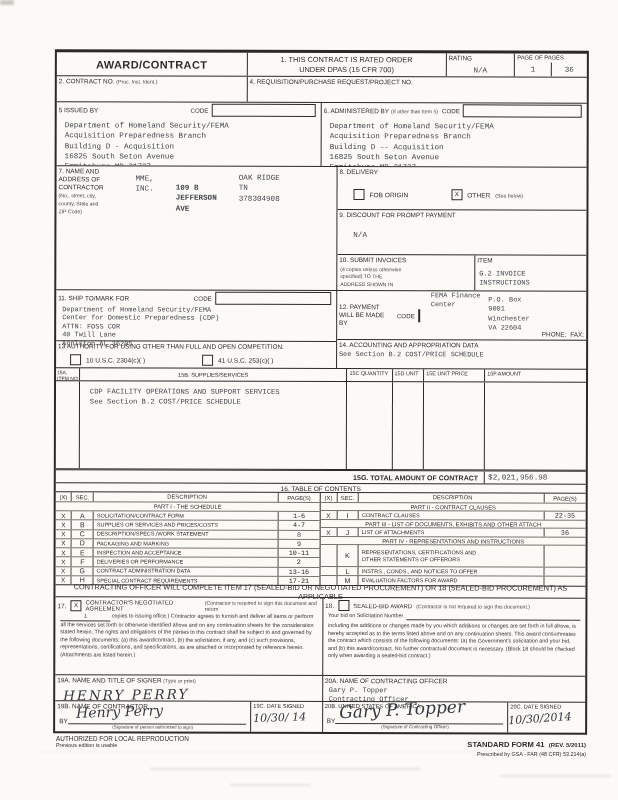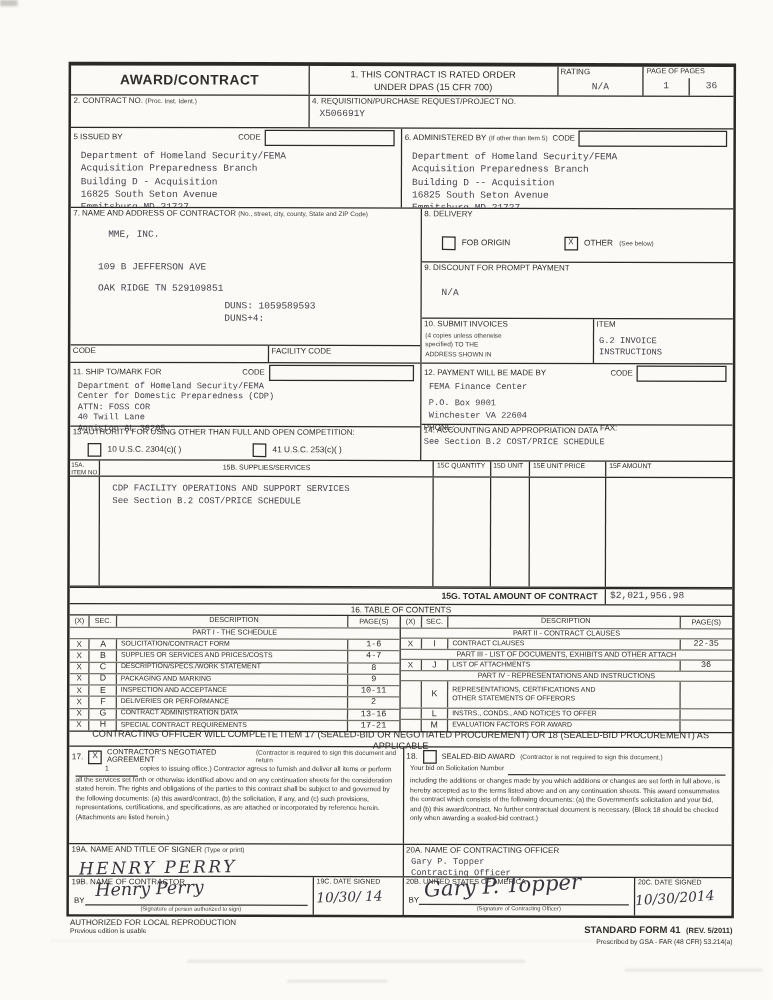--- a/index.html
+++ b/index.html
@@ -68,21 +68,20 @@
       </div>
     </div>
 
     <div class="row" style="height:26px;">
       <div class="c" style="width:36%;">
         <span class="lb"><span>2. CONTRACT NO.</span>
           <span class="sb">(Proc. Inst. Ident.)</span></span>
       </div>
       <div class="c" style="width:41.5%;">
         <span class="lb">4. REQUISITION/PURCHASE REQUEST/PROJECT NO.</span>
-        <div class="mono" style="padding-left:8px;">X506691Y</div>
       </div>
     </div>
 
     <div class="row" style="height:64px;">
       <div class="c" style="width:50%;">
         <div class="hdrline">
           <span class="lb" style="padding:0;">5 ISSUED BY</span>
           <span class="codelb" style="margin-left:34%;">CODE</span>
           <span class="codebox"></span>
         </div>
@@ -101,26 +100,26 @@
         </div>
         <div class="mono pre" style="padding:3px 0 0 8px;">Department of Homeland Security/FEMA
 Acquisition Preparedness Branch
 Building D -- Acquisition
 16825 South Seton Avenue
 Emmitsburg MD 21727</div>
       </div>
     </div>
 
     <div class="row" style="height:124px;">
-      <div class="c" style="width:53%;display:flex;flex-direction:column;">
+      <div class="c" style="width:53%;display:flex;flex-direction:row;">
         <span class="lb"><span>7. NAME AND ADDRESS OF CONTRACTOR</span>
           <span class="sb">(No., street, city, county, State and ZIP Code)</span></span>
         <div class="mono" style="padding-left:30px;margin-top:7px;">MME, INC.</div>
-        <div class="mono" style="padding-left:22px;margin-top:16px;">109 B JEFFERSON AVE</div>
-        <div class="mono" style="padding-left:22px;margin-top:6px;">OAK RIDGE TN 529109851</div>
+        <div class="mono" style="padding-left:22px;margin-top:16px;font-weight:bold;">109 B JEFFERSON AVE</div>
+        <div class="mono" style="padding-left:22px;margin-top:6px;">OAK RIDGE TN 378304908</div>
         <div class="mono" style="padding-left:44%;margin-top:4px;">
           <span>DUNS:</span>
           <span>1059589593</span>
         </div>
         <div class="mono" style="padding-left:44%;">DUNS+4:</div>
         <div style="margin-top:auto;display:flex;border-top:1px solid #2b2a27;height:13px;">
           <span class="lb" style="width:55%;border-right:1px solid #2b2a27;">CODE</span>
           <span class="lb">FACILITY CODE</span>
         </div>
       </div>
@@ -172,21 +171,21 @@
           <span class="lb">13 AUTHORITY FOR USING OTHER THAN FULL AND OPEN COMPETITION:</span>
           <div style="display:flex;align-items:center;gap:5px;margin:3px 0 0 14px;">
             <span class="cb"></span>
             <span style="font-size:6.6px;">10 U.S.C. 2304(c)(   )</span>
             <span class="cb" style="margin-left:52px;"></span>
             <span style="font-size:6.6px;">41 U.S.C. 253(c)(   )</span>
           </div>
         </div>
       </div>
       <div class="c" style="width:47%;display:flex;flex-direction:column;">
-        <div style="height:48px;display:flex;flex-direction:column;">
+        <div style="height:48px;display:flex;flex-direction:row;">
           <div class="hdrline">
             <span class="lb" style="padding:0;">12. PAYMENT WILL BE MADE BY</span>
             <span class="codelb">CODE</span>
             <span class="codebox" style="max-width:70px;"></span>
           </div>
           <div class="mono" style="padding-left:6px;font-size:6.9px;">FEMA Finance Center</div>
           <div class="mono pre" style="padding-left:6px;font-size:6.9px;margin-top:4px;">P.O. Box 9001
 Winchester VA 22604</div>
           <div style="display:flex;margin-top:auto;">
             <span class="lb" style="width:55%;">PHONE:</span>

